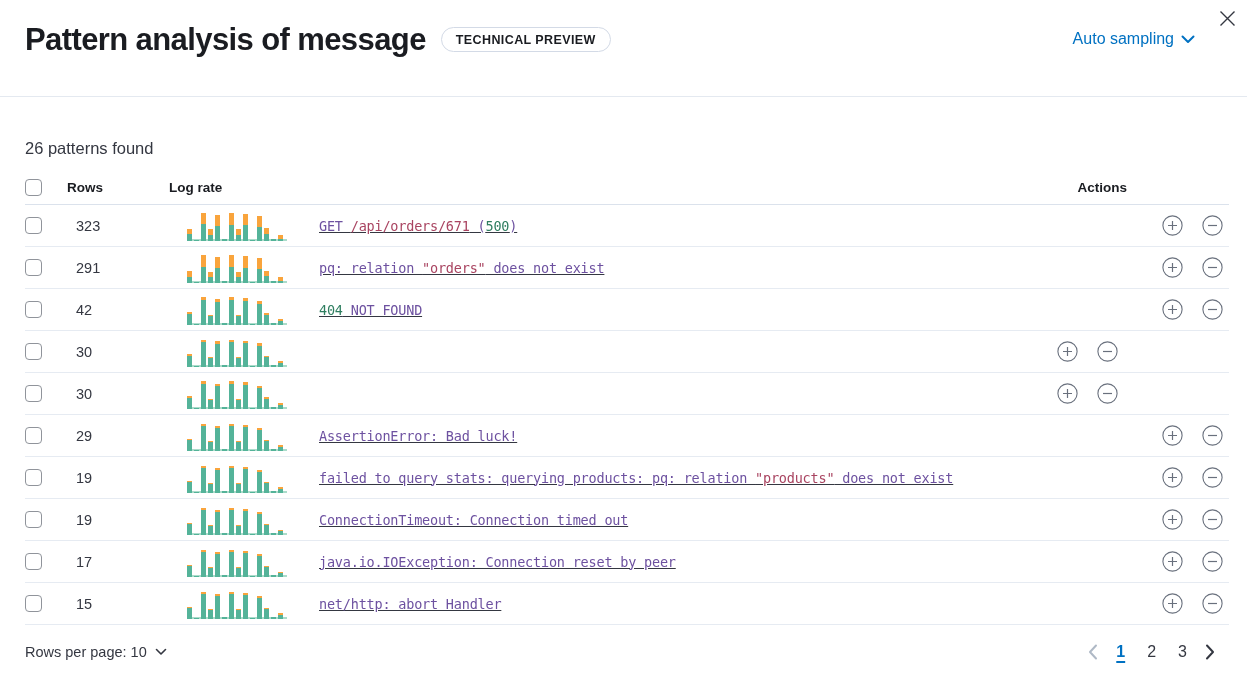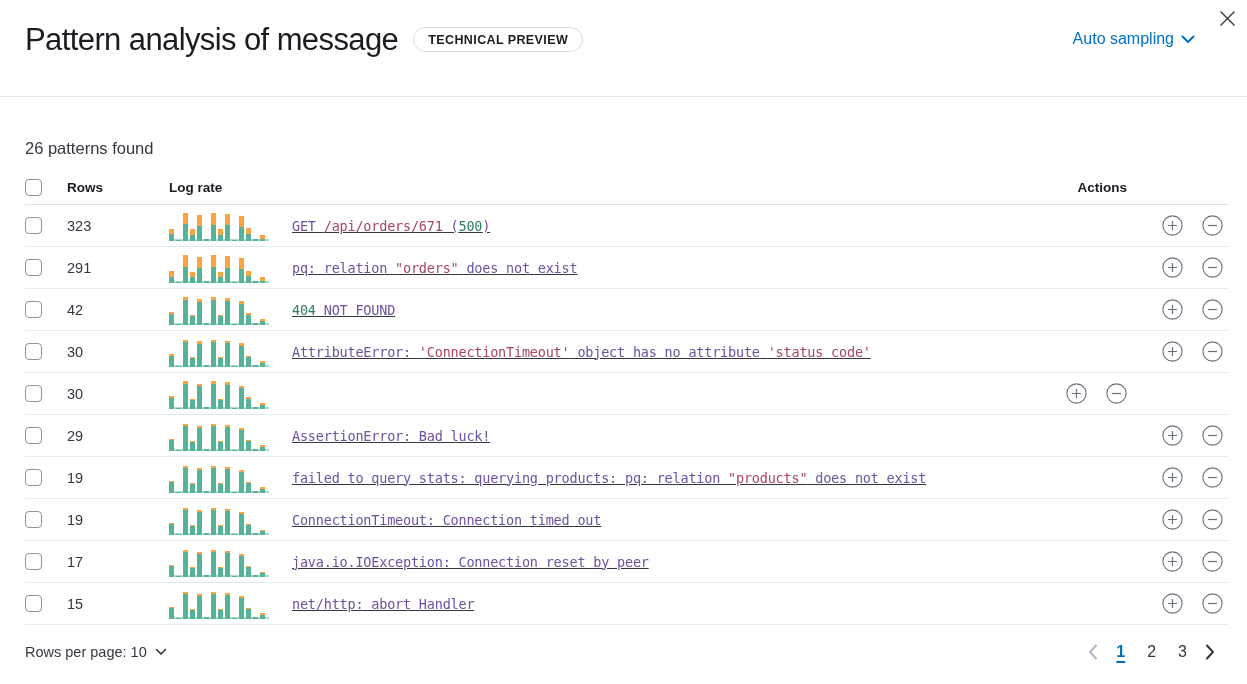--- a/index.html
+++ b/index.html
@@ -2,40 +2,40 @@
 <html style="--teal: #54B399; --teal-lt: #ABDCCB; --orange: #F9A43C; --tok-p: #6D51A0; --tok-r: #A94461; --tok-g: #2F7E60; --link: #0071C2;"><head>
 <meta charset="utf-8">
 <style>
   html,body{margin:0;padding:0;background:#fff;}
   .flyout{
     position:relative; width:1247px; height:684px; background:#fff;
     font-family:"Liberation Sans",sans-serif; color:#343741; overflow:hidden; box-sizing:border-box;
   }
   
   .hdr{box-sizing:border-box; height:97px; padding:20px 40px 0 25px; display:flex; align-items:flex-start; border-bottom:1px solid #e4e9f0;}
-  .title{font-size:31px; font-weight:400; color:#1a1c21; letter-spacing:-0.6px; line-height:40px; margin:0;}
+  .title{font-size:31px; font-weight:700; color:#1a1c21; letter-spacing:-0.6px; line-height:40px; margin:0;}
   .badge{
     margin-left:15px; margin-top:7px; display:inline-block; border:1px solid #d3dae6; border-radius:15px;
     padding:5px 14px 4px; font-size:12.5px; font-weight:700; color:#1a1c21; letter-spacing:.4px; white-space:nowrap; background:#fff;
   }
   .sampling{
     margin-left:auto; margin-top:10px; margin-right:12px; display:flex; align-items:center; gap:7px;
     background:none; border:none; cursor:pointer; color:var(--link); font-size:16px; font-family:inherit; padding:0;
   }
   .close-btn{position:absolute; top:3px; right:4px; width:30px; height:30px; background:none; border:none; cursor:pointer; padding:6px;}
   .close-btn svg{display:block;}
   
   .body{padding:0 18px 0 25px;}
   .summary{margin-top:42px; font-size:16.5px; color:#343741;}
   
   .tbl{margin-top:13px;}
   .trow{display:grid; grid-template-columns:42px 102px 123px 1fr 96px; align-items:center; border-bottom:1px solid #e6ebf2;}
   .thead{height:33px; border-bottom:1px solid #dbe2ec;}
   .thead .clabel{font-size:13.5px; font-weight:700; color:#1a1c21;}
-  .drow{height:41px;}
+  .drow{height:41px;gap:9px;}
   .cb{width:17px; height:17px; border:1px solid #90949b; border-radius:4px; background:#fff; cursor:pointer; box-sizing:border-box;}
   .count-cell{font-size:14.5px; color:#343741;}
   .actions-head{text-align:right; padding-right:6px;}
   
   .spark{position:relative; width:100px; height:31px;}
   .spark .base{position:absolute; left:0; right:0; bottom:0; height:2px; background:var(--teal-lt);}
   .spark .bars{position:absolute; left:0; bottom:0; display:flex; align-items:flex-end; gap:2px; height:31px;}
   .sbar{width:5px; display:flex; flex-direction:column; justify-content:flex-end;}
   .sbar .o{background:var(--orange);}
   .sbar .t{background:var(--teal);}
@@ -389,21 +389,20 @@
                     <div class="o" style="height: 0px;"></div>
                     <div class="t" style="height: 2px;"></div>
                   </div>
                   <div class="sbar">
                     <div class="o" style="height: 2px;"></div>
                     <div class="t" style="height: 4px;"></div>
                   </div>
                 </div>
               </div>
             </div>
-            <div class="example"><span class="tk-p">AttributeError: </span><span class="tk-r">'ConnectionTimeout'</span><span class="tk-p"> object has no attribute </span><span class="tk-r">'status_code'</span></div>
             <div class="actions-cell">
               <button class="act-btn"><svg width="21" height="21" viewBox="0 0 21 21">
                   <circle cx="10.5" cy="10.5" r="9.6" fill="none" stroke="#69707D" stroke-width="1.1"></circle>
                   <path d="M6 10.5 H15 M10.5 6 V15" stroke="#69707D" stroke-width="1.2" fill="none"></path>
                 </svg></button>
               <button class="act-btn"><svg width="21" height="21" viewBox="0 0 21 21">
                   <circle cx="10.5" cy="10.5" r="9.6" fill="none" stroke="#69707D" stroke-width="1.1"></circle>
                   <path d="M6 10.5 H15" stroke="#69707D" stroke-width="1.2" fill="none"></path>
                 </svg></button>
             </div>

